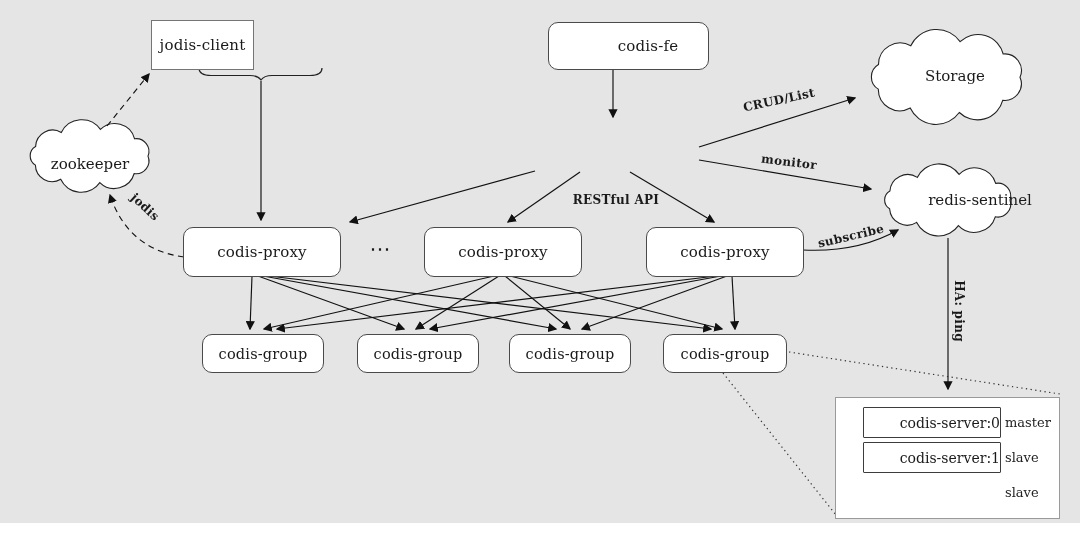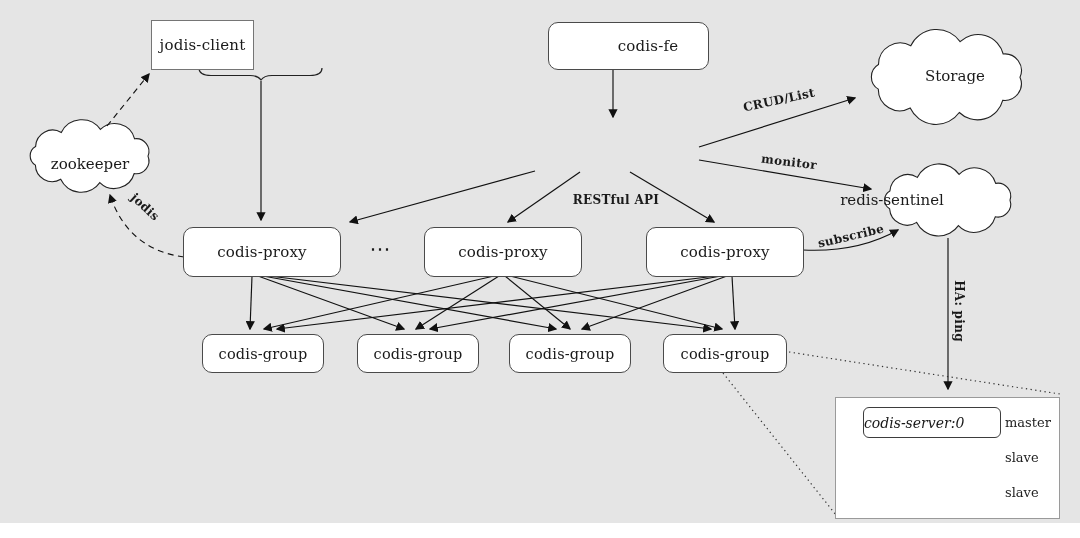--- a/index.html
+++ b/index.html
@@ -25,24 +25,23 @@
   .ellipsis{
     position:absolute;transform:translate(-50%,-50%);
     font-size:21px;letter-spacing:2px;
   }
   .detail{
     position:absolute;left:835px;top:397px;width:223px;height:120px;
     border:1px solid #9a9a9a;background:#fff;
   }
   .server{
     position:absolute;left:27px;width:136px;height:29px;
-    display:flex;align-items:center;justify-content:flex-start;
-    border:1.4px solid #3d3d3d;border-radius:6px;font-size:14px;background:#fff;
+    display:flex;align-items:center;justify-content:flex-end;
+    border:1.4px solid #3d3d3d;border-radius:1px;font-size:14px;background:#fff;
     white-space:nowrap;
-    font-style:italic;
   }
   .role{
     position:absolute;left:169px;transform:translateY(-50%);
     font-size:13px;color:#222;white-space:nowrap;
   }
 </style>
 </head>
 <body>
 
 <div id="canvas">
@@ -123,33 +122,36 @@
   </div>
   <div class="box" style="left:509px;top:334px;width:120px;height:37px;font-size:14.5px;">
     <span>codis-group</span>
   </div>
   <div class="box" style="left:663px;top:334px;width:122px;height:37px;font-size:14.5px;">
     <span>codis-group</span>
   </div>
 
   <div class="cloud-label" style="left:90px;top:164px;">zookeeper</div>
   <div class="cloud-label" style="left:955px;top:76px;text-align:right;">Storage</div>
-  <div class="cloud-label" style="left:892px;top:200px;">redis-sentinel</div>
+  <div class="cloud-label" style="left:980px;top:200px;">redis-sentinel</div>
 
   <div class="edge-label" style="left:779px;top:100px;transform:translate(-50%,-50%) rotate(-12deg);">CRUD/List</div>
   <div class="edge-label" style="left:789px;top:162px;transform:translate(-50%,-50%) rotate(7deg);">monitor</div>
   <div class="edge-label" style="left:616px;top:200px;transform:translate(-50%,-50%);">RESTful API</div>
   <div class="edge-label" style="left:851px;top:236px;transform:translate(-50%,-50%) rotate(-13deg);">subscribe</div>
   <div class="edge-label" style="left:145px;top:207px;transform:translate(-50%,-50%) rotate(43deg);">jodis</div>
   <div class="edge-label" style="left:959px;top:311px;transform:translate(-50%,-50%) rotate(90deg);">HA: ping</div>
 
   <div class="detail">
     <div class="server" style="top:9px;">
       <span>codis-server:0</span>
     </div>
     <div class="role" style="top:23.5px;">master</div>
 
+    <div class="server" style="top:44px;">
+      <span>codis-server:1</span>
+    </div>
     <div class="role" style="top:58.5px;">slave</div>
 
     <div class="role" style="top:93.5px;">slave</div>
   </div>
 
 </div>
 
 </body></html>

